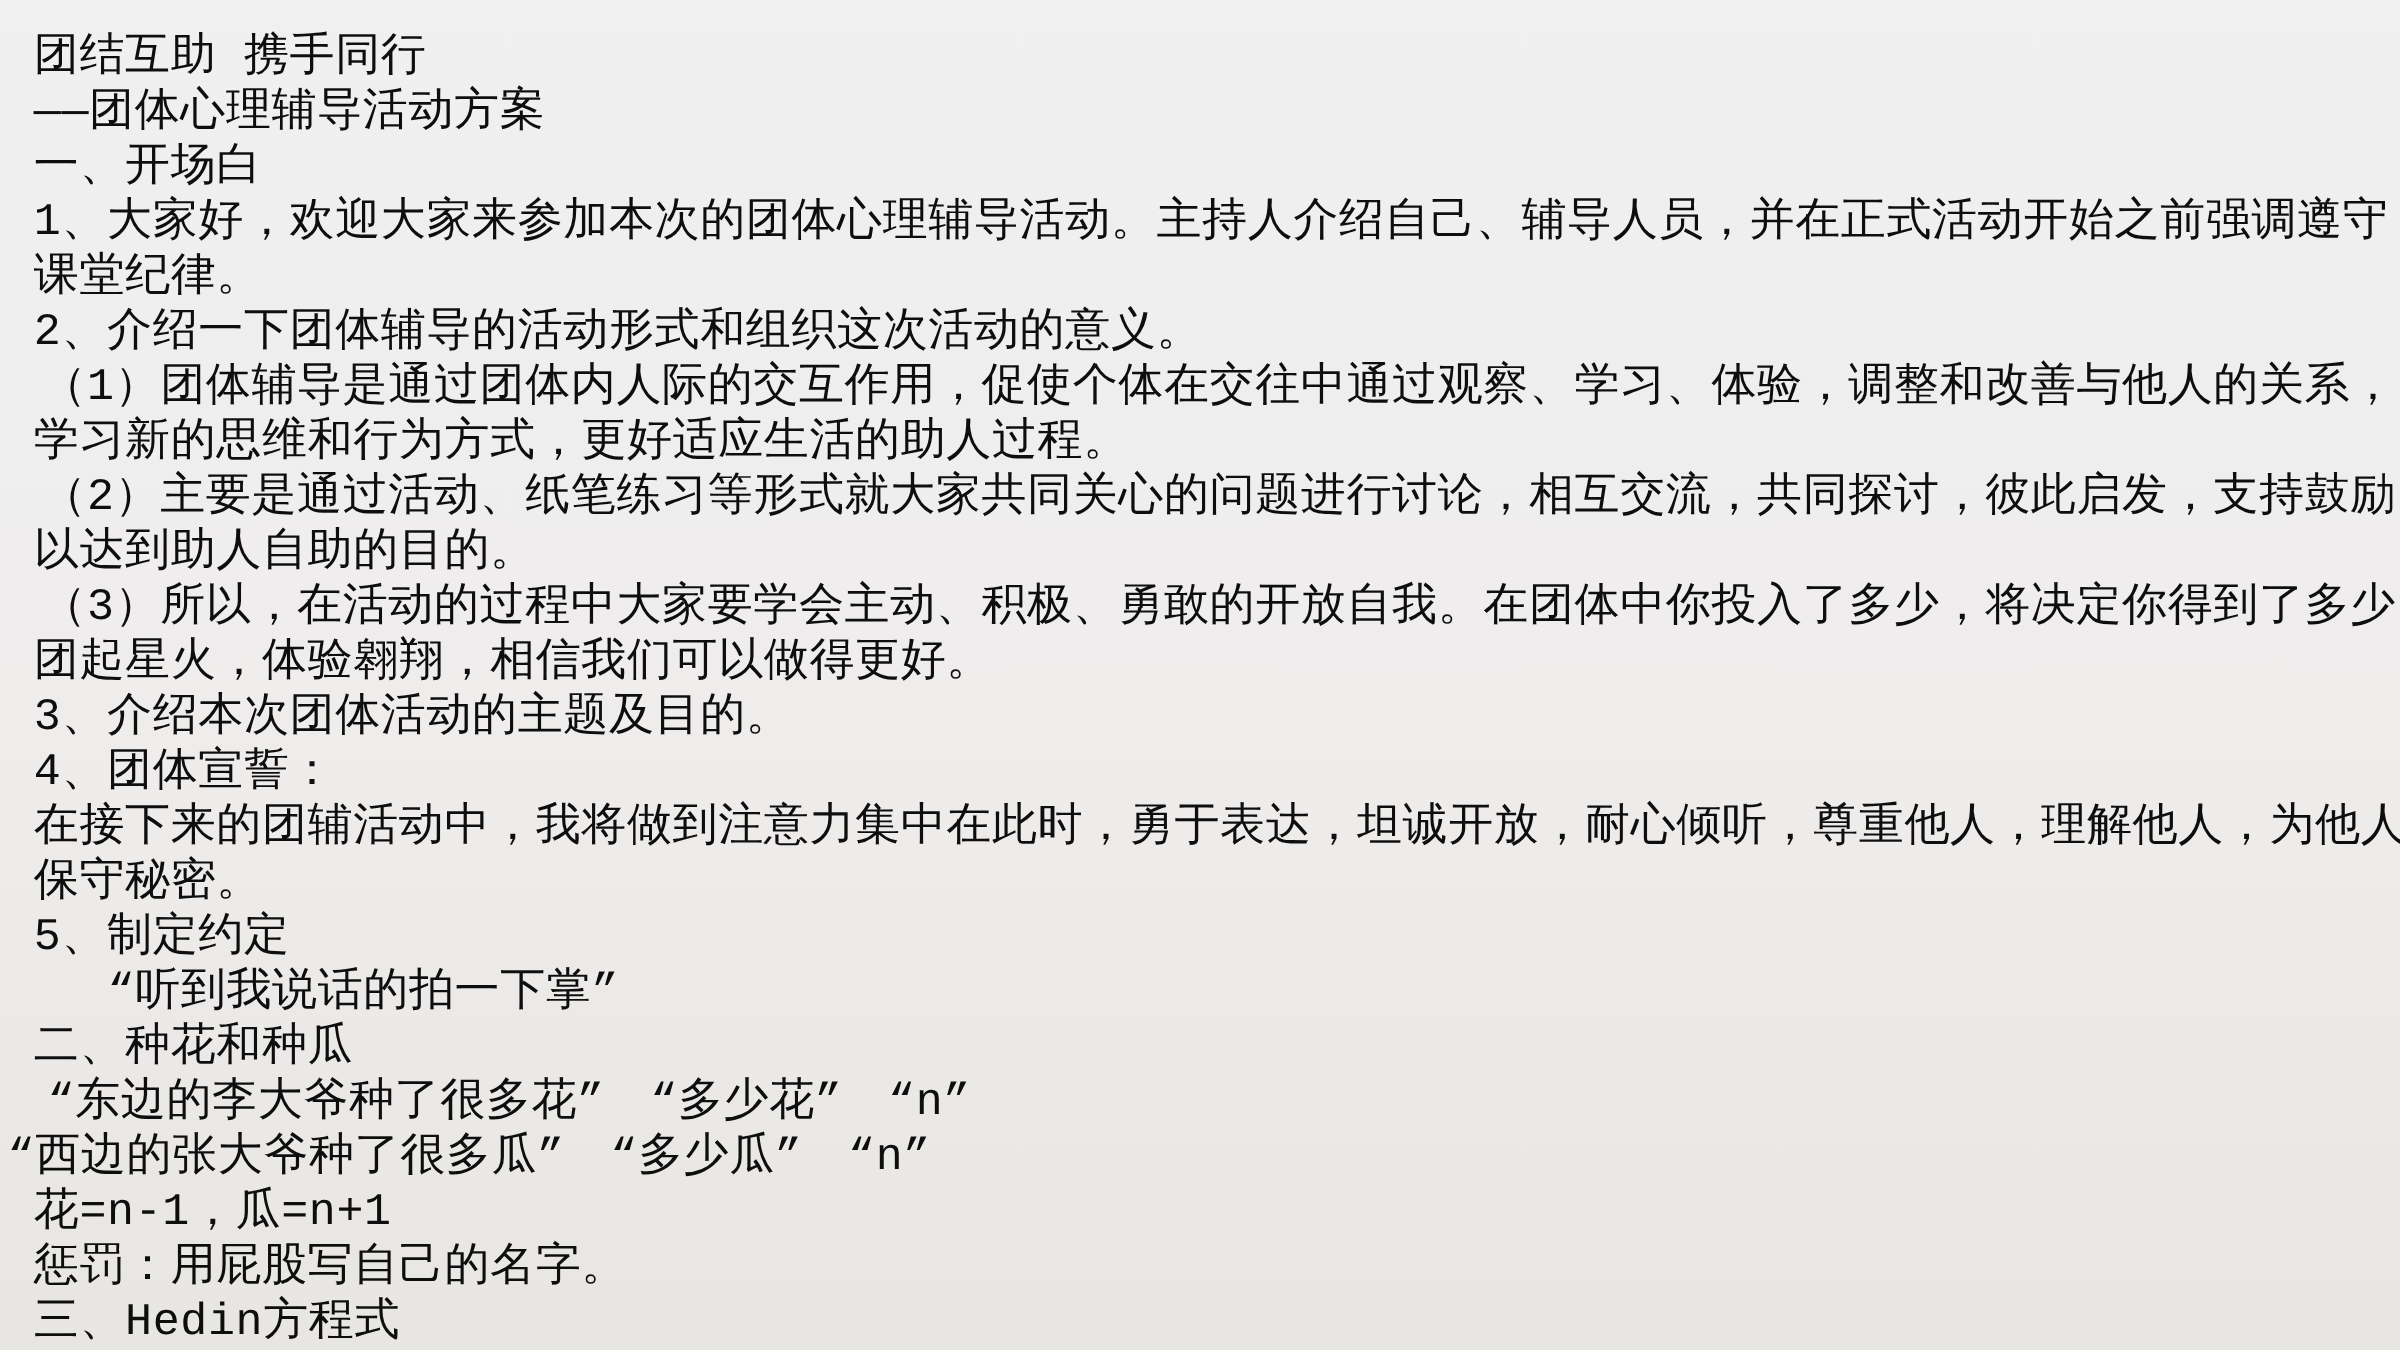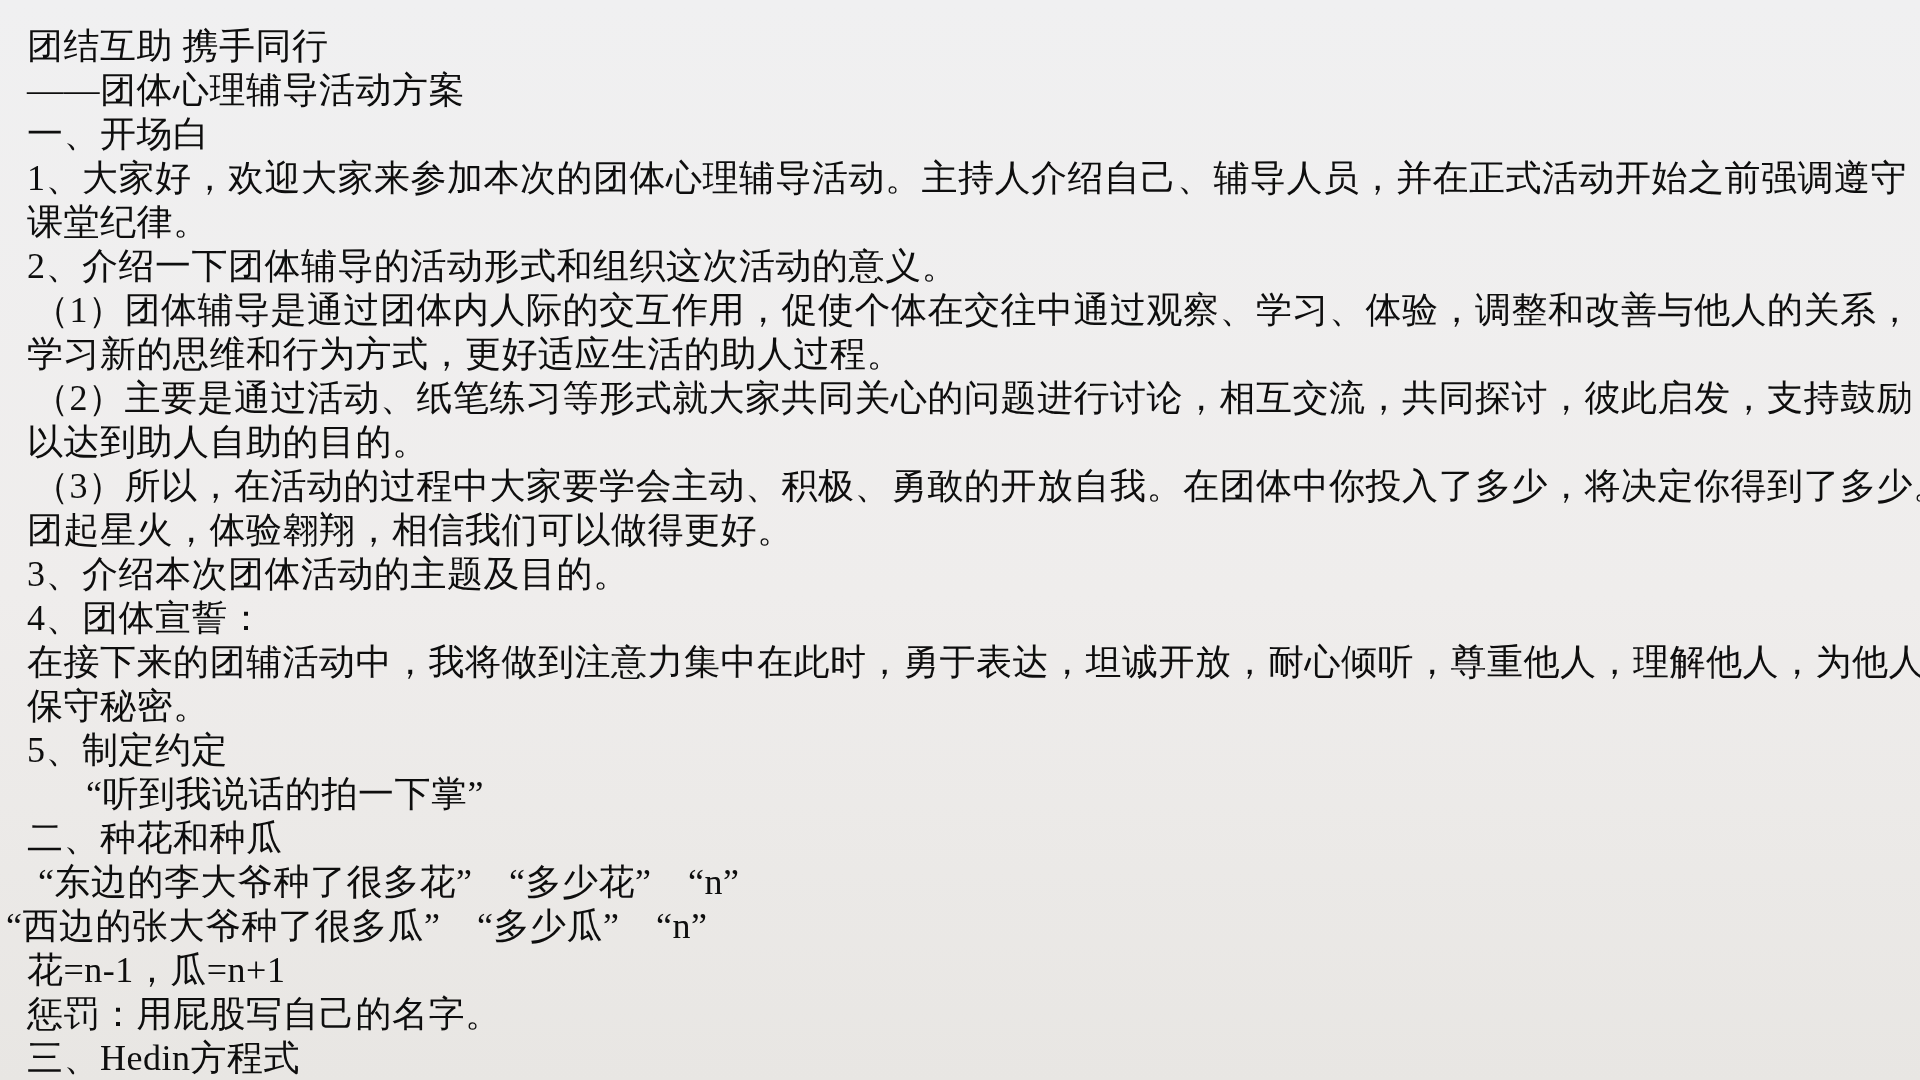--- a/index.html
+++ b/index.html
@@ -11,21 +11,21 @@
   }
   body {
     
     background: #efeeec;
   }
   .doc {
     box-sizing: border-box;
     width: 1920px;
     height: 1080px;
     padding-top: 24px;
-    font-family: Liberation Serif, serif;
+    font-family: Liberation Mono, monospace;
     font-size: 36px;
     line-height: 44px;
     font-weight: 400;
     white-space: pre;
   }
   .line {
     height: 44px;
     letter-spacing: 0.5px;
   }
 </style>

